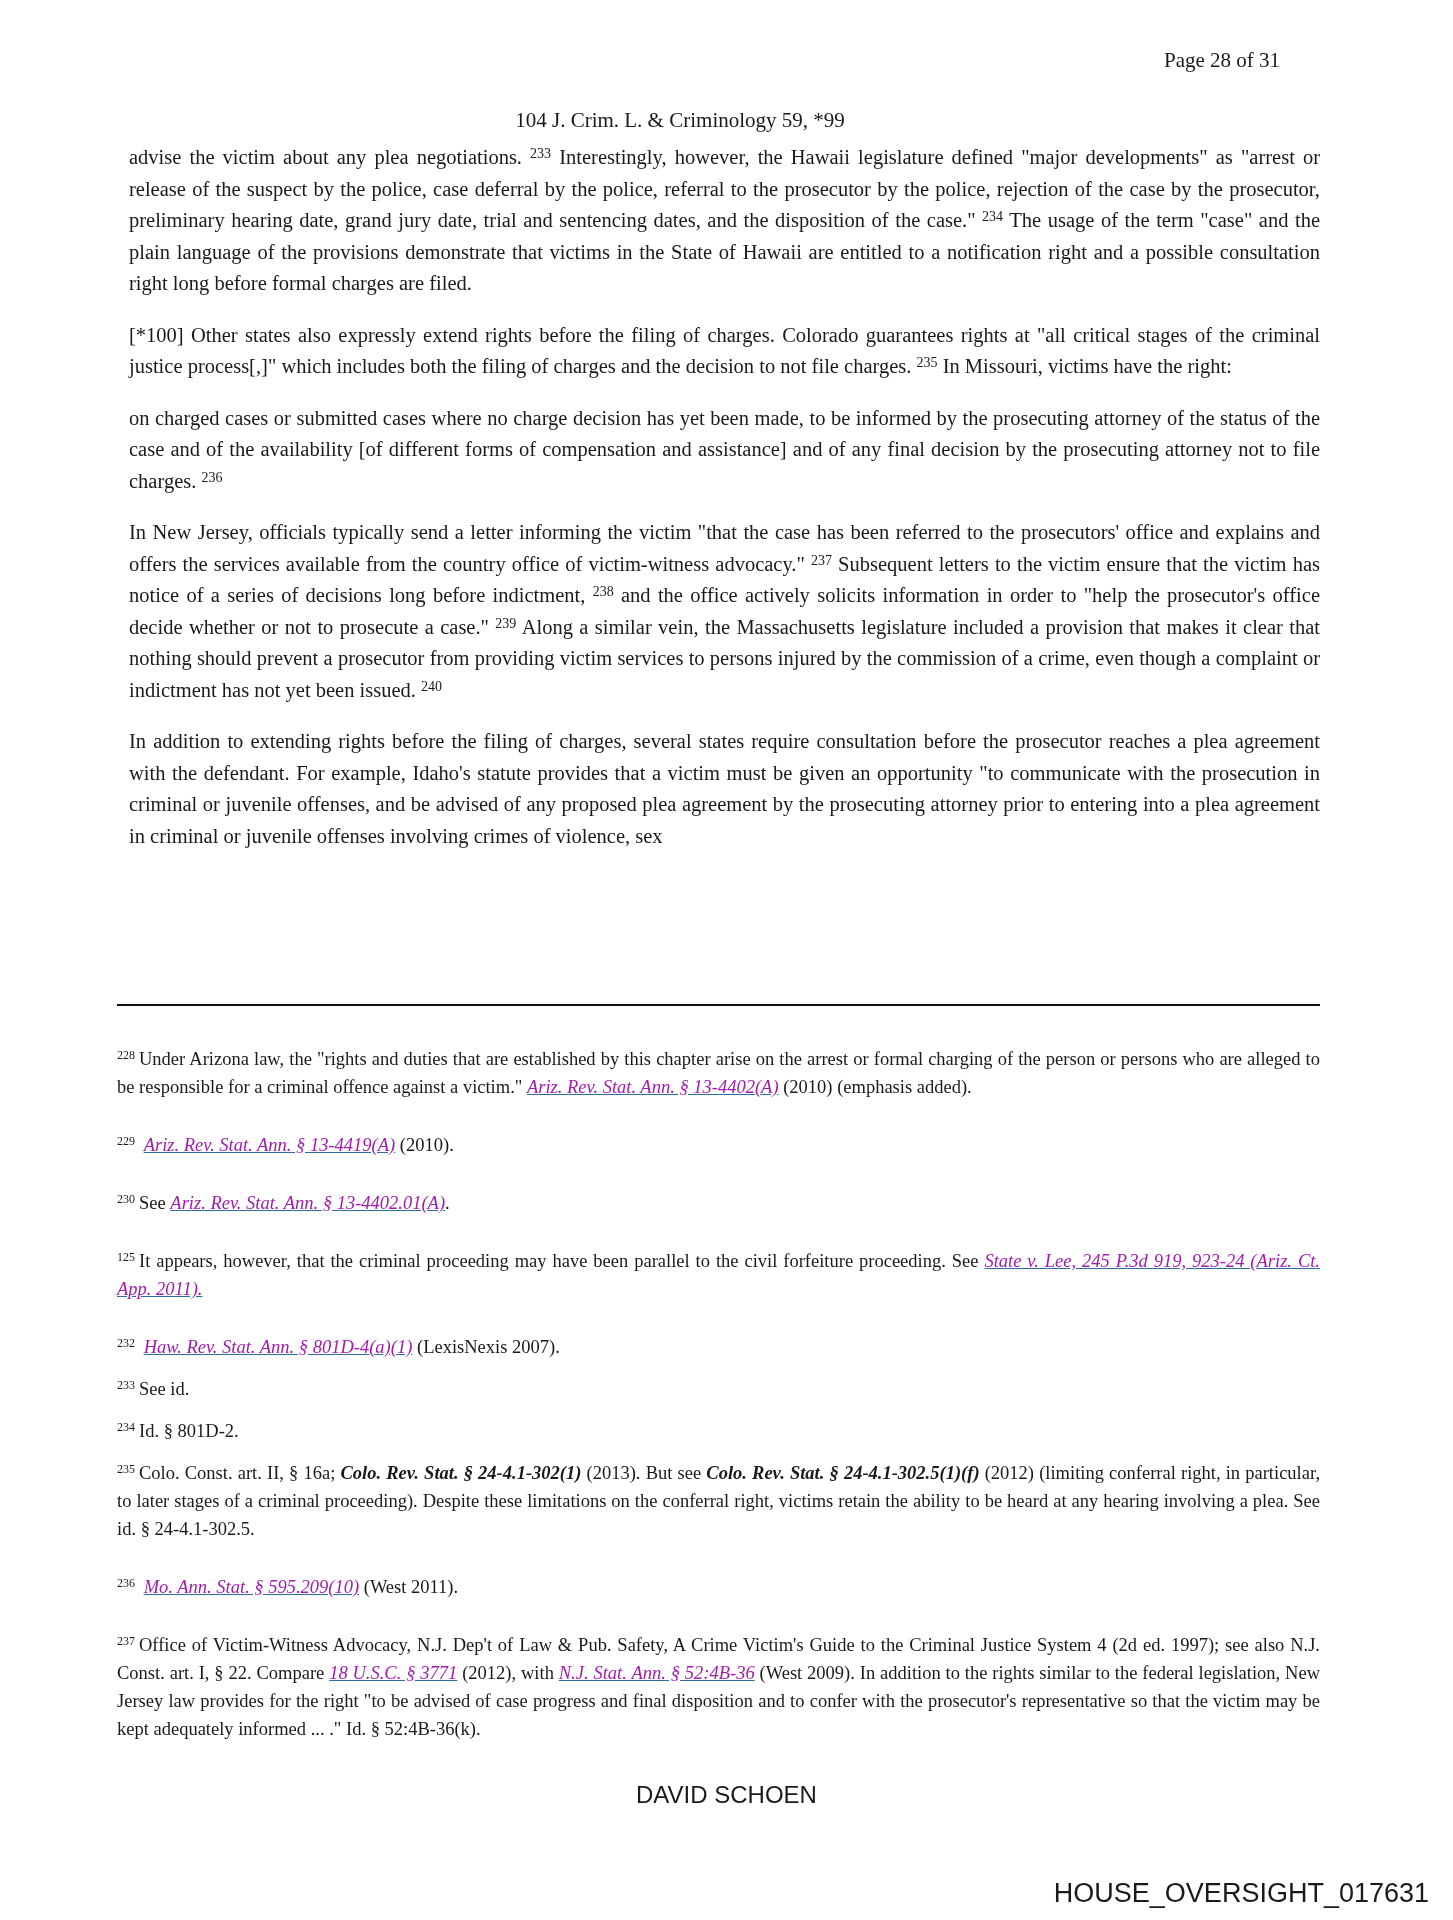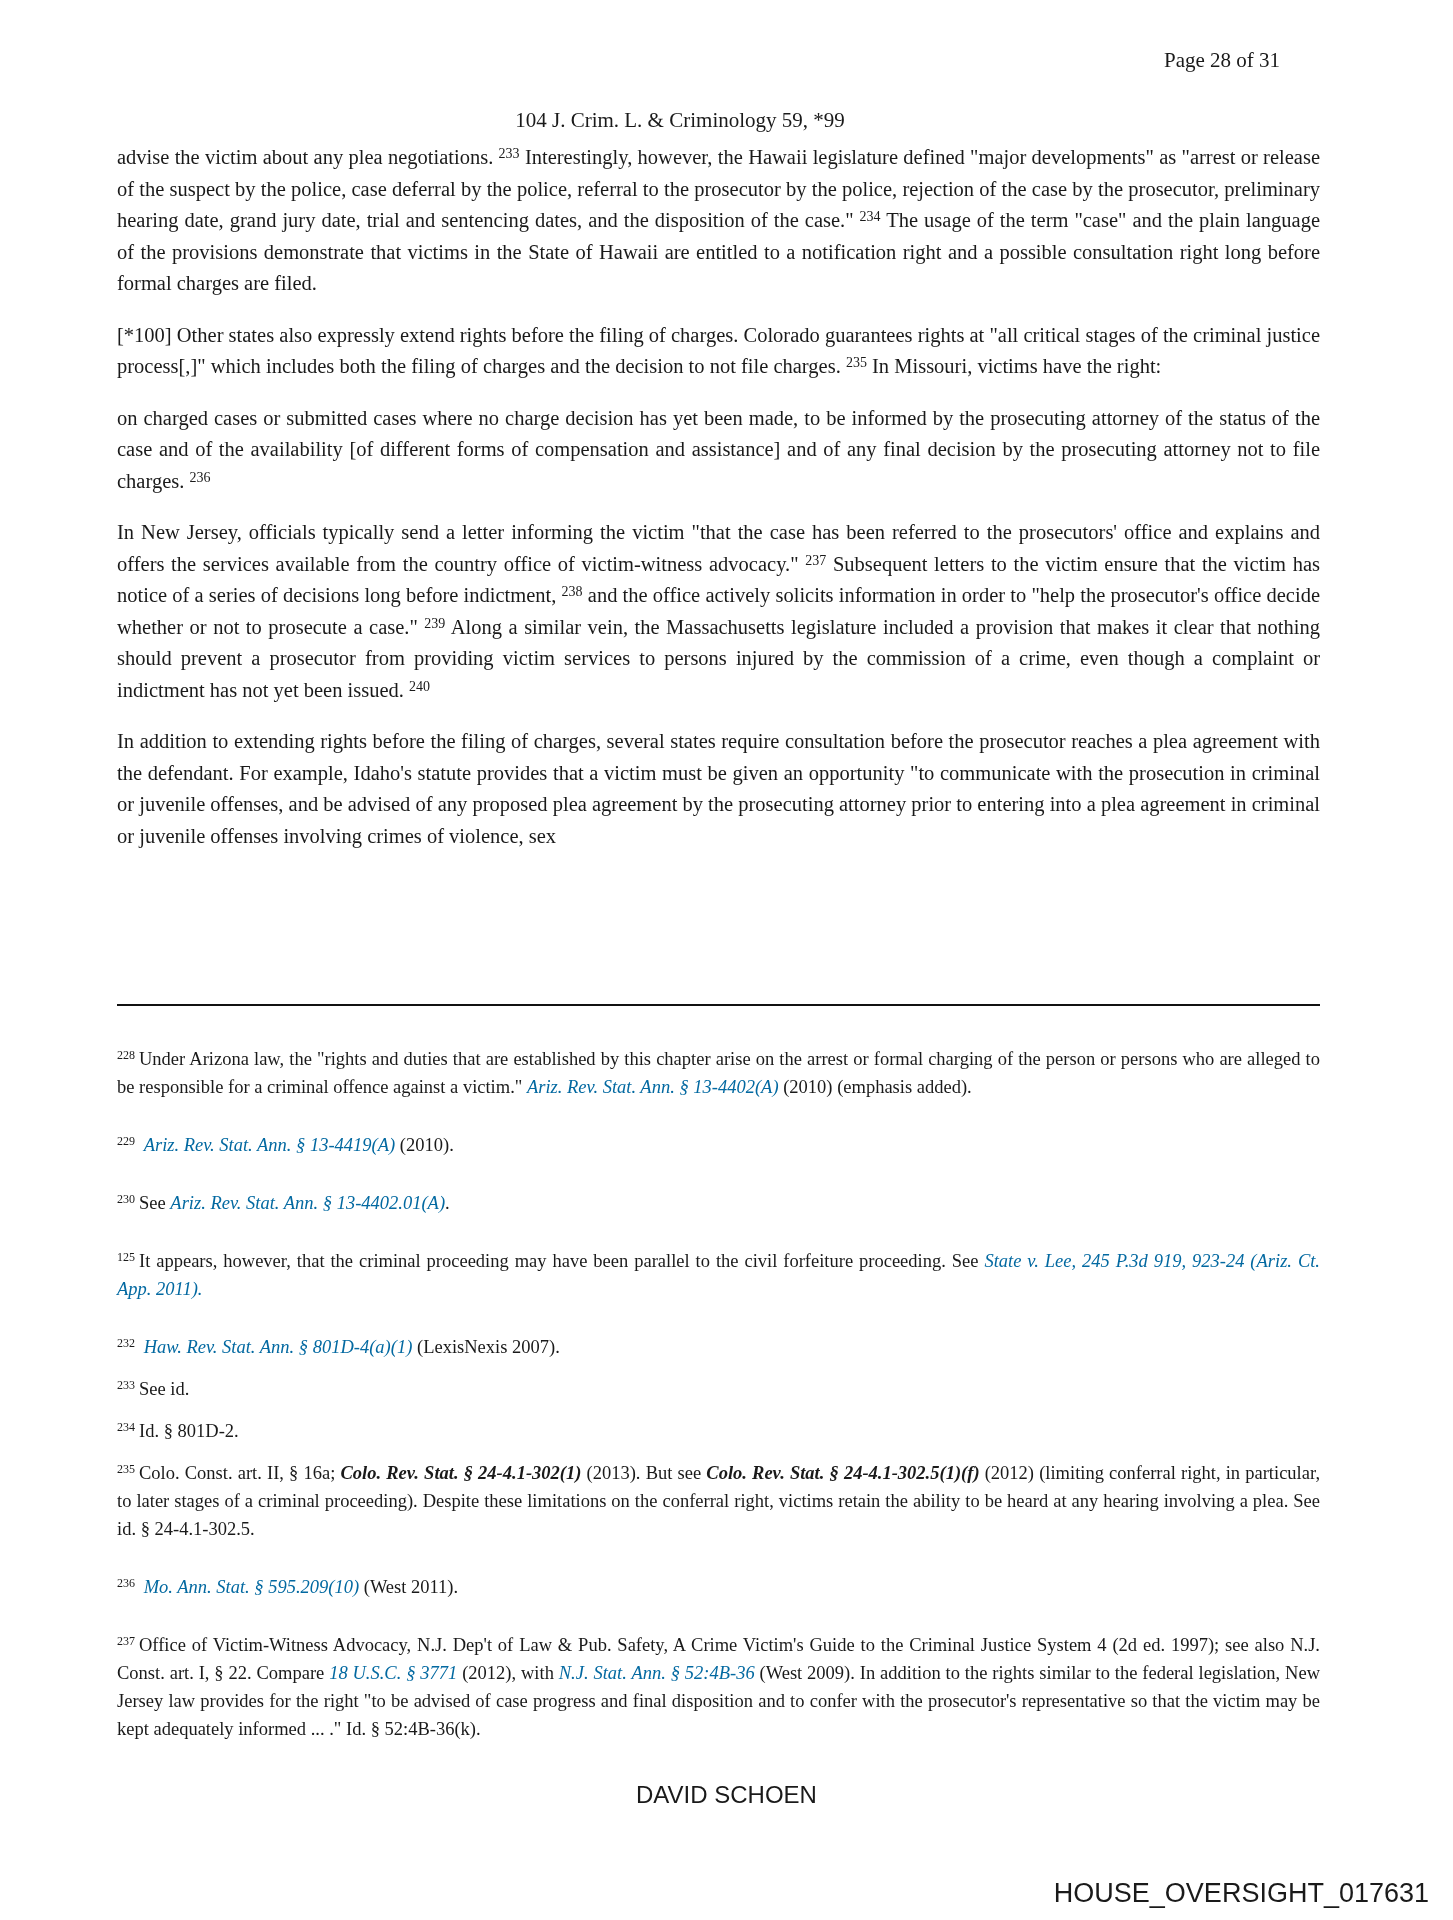--- a/index.html
+++ b/index.html
@@ -3,28 +3,28 @@
 <meta charset="utf-8">
 <style>
   html, body { margin: 0; padding: 0; background: #ffffff; }
   body {
     width: 1453px; height: 1920px; position: relative; overflow: hidden;
     font-family: "Liberation Serif", "DejaVu Serif", serif; color: #1a1a1a;
   }
   .page-num { position: absolute; top: 48px; left: 1164px; font-size: 21px; }
   .running-head { position: absolute; top: 80px; left: 0; width: 1360px; text-align: center; font-size: 21px; margin-top: 28px; }
   .body-text { position: absolute; left: 117px; width: 1203px; top: 142px; }
-  p.para { margin: 0 0 20px 0; font-size: 20.5px; line-height: 31.5px; text-align: justify; }
+  p.para { margin: 0 0 20px 12px; font-size: 20.5px; line-height: 31.5px; text-align: justify; }
   sup { font-size: 14px; vertical-align: 6px; line-height: 0; }
   .divider { position: absolute; left: 117px; width: 1203px; top: 1004px; height: 0; border-top: 2px solid #111; }
   .footnotes { position: absolute; left: 117px; width: 1203px; top: 1045px; }
   .fn { font-size: 18.5px; line-height: 28px; text-align: justify; margin: 0 0 30px 0; }
   .fn.tight { margin-bottom: 14px; }
   .fn .fnnum { font-size: 12px; vertical-align: 6px; line-height: 0; margin-right: 4px; }
-  a.cite { color: #0369a1; font-style: italic; text-decoration-color: #2a6e9e; }
+  a.cite { color: #a21caf; font-style: italic; text-decoration: underline; text-decoration-color: #2a6e9e; }
   .bi { font-style: italic; font-weight: bold; }
   .pin { font-weight: normal; }
   .author { position: absolute; top: 1781px; left: 0; width: 1453px; text-align: center; font-family: "Liberation Sans", sans-serif; font-size: 24px; }
   .bates { position: absolute; top: 1878px; right: 24px; font-family: "Liberation Sans", sans-serif; font-size: 27px; }
 </style>
 </head>
 <body>
 
 <div class="page-num">Page 28 of 31</div>
 <div class="running-head">104 J. Crim. L. &amp; Criminology 59, *99</div>

